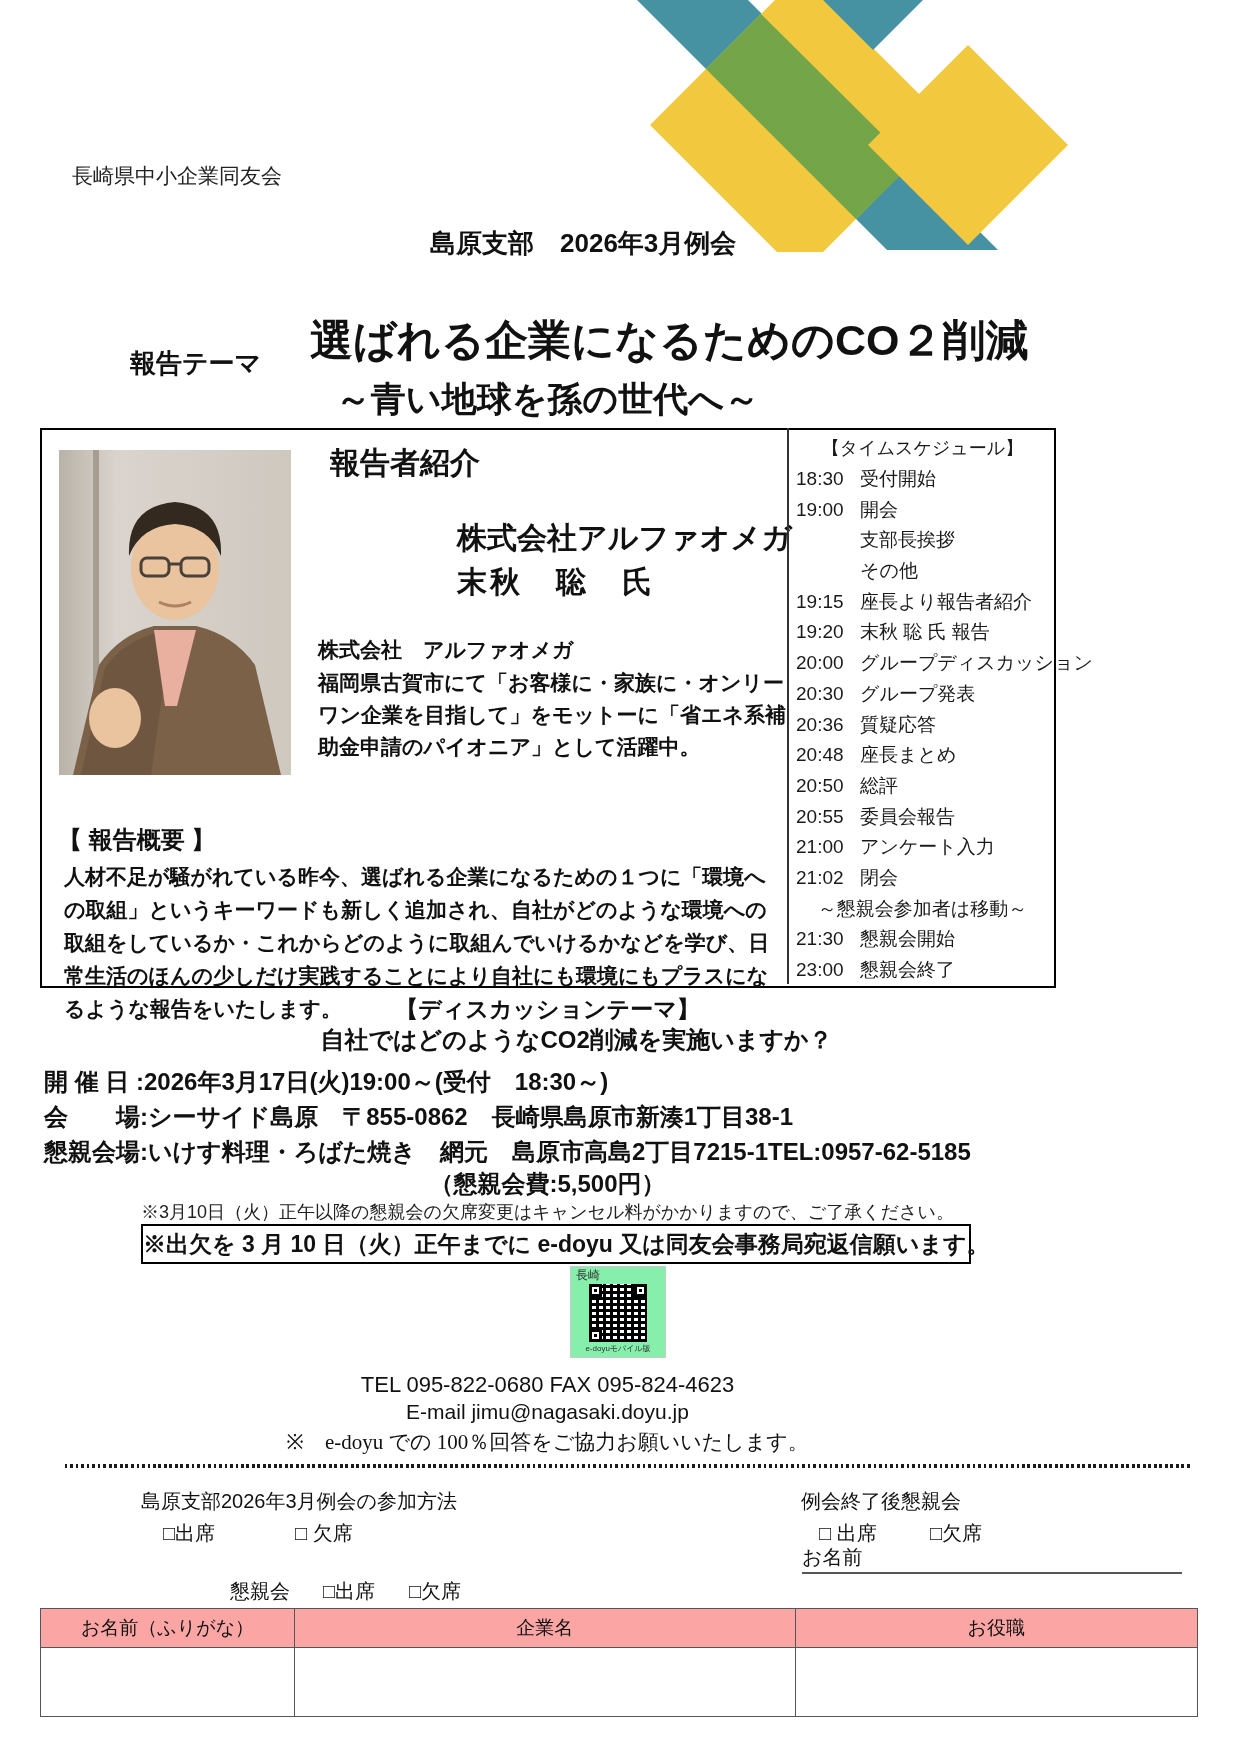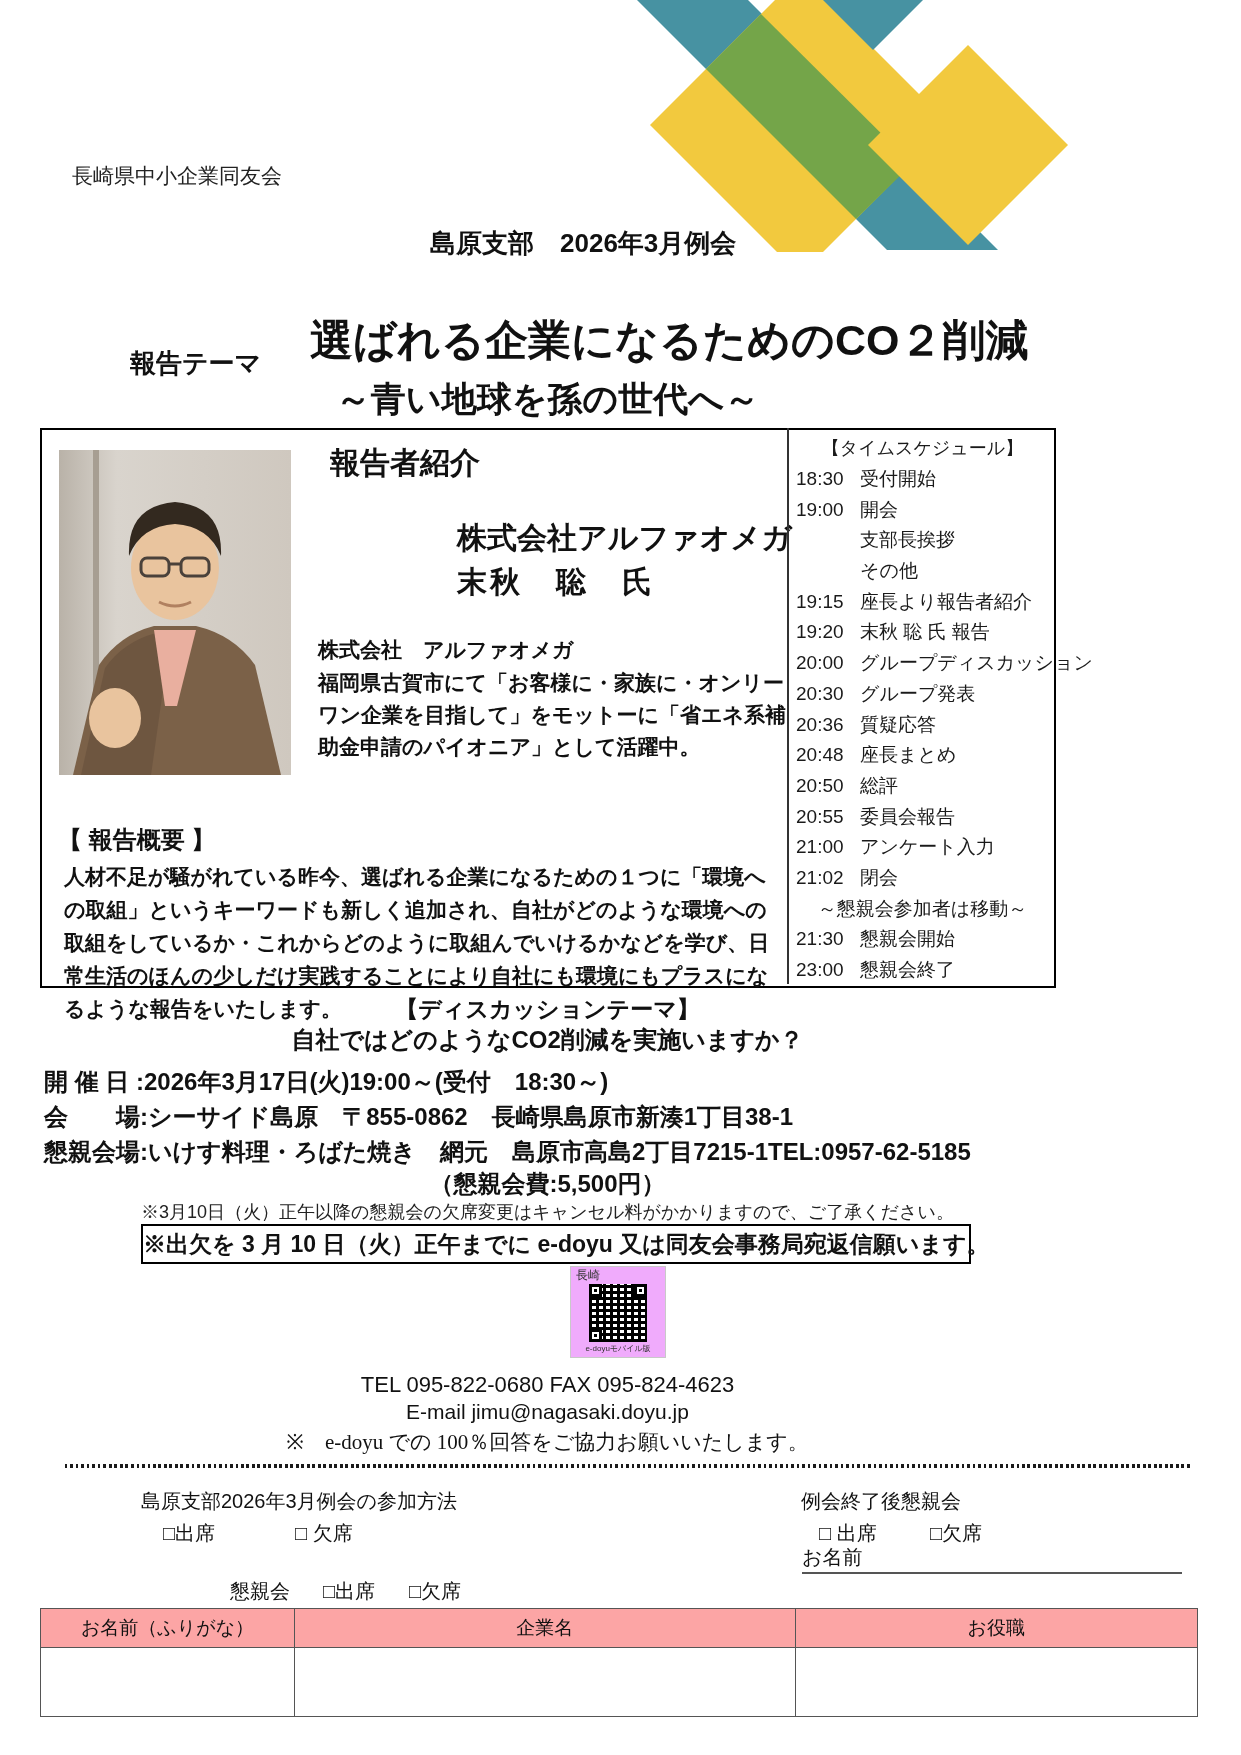--- a/index.html
+++ b/index.html
@@ -27,28 +27,28 @@
   .schedule{left:787px;top:428px;width:269px;height:556px;border-left:2px solid #333;box-sizing:border-box;}
   .sch-title{position:absolute;top:8px;left:0;width:100%;text-align:center;font-size:18px;color:#1a1a1a;}
   .sch-rows{position:absolute;top:38px;left:0;width:100%;}
   .sch-row{height:30.7px;font-size:19px;color:#1a1a1a;white-space:nowrap;}
   .sch-time{display:inline-block;width:56px;margin-left:7px;}
   .sch-label{display:inline-block;margin-left:8px;}
   .sch-note{text-align:center;}
   .sch-note .sch-label{margin-left:0;}
   
   .disc-title{top:994px;font-size:23px;font-weight:bold;}
-  .disc-q{top:1024px;font-size:24px;font-weight:bold;}
+  .disc-q{top:1024px;font-size:24px;font-weight:bold;padding-left:29px;}
   .details{left:44px;top:1064px;font-size:24px;font-weight:bold;line-height:35px;white-space:nowrap;}
   .fee{top:1168px;font-size:24px;font-weight:bold;}
   .cancel{top:1200px;font-size:18px;color:#222;}
   .reply-box{left:141px;top:1224px;width:830px;height:40px;border:2px solid #000;box-sizing:border-box;
              text-align:center;font-size:23px;font-weight:bold;line-height:37px;white-space:nowrap;}
   
-  .qr-block{left:570px;top:1266px;width:94px;border:1px solid #c9c9c9;background:#f0abfc;padding:2px 0 3px 0;}
+  .qr-block{left:570px;top:1266px;width:94px;border:1px solid #c9c9c9;background:#86efac;padding:2px 0 3px 0;}
   .qr-region{font-size:12px;color:#333;margin-left:5px;line-height:13px;}
   .qr{width:58px;height:58px;margin:2px auto 2px auto;position:relative;
       background:repeating-linear-gradient(0deg,#000 0 3px,transparent 3px 6px),
                  repeating-linear-gradient(90deg,#000 0 3px,#fff 3px 7px);}
   .finder{position:absolute;width:13px;height:13px;background:#fff;border:3px solid #000;box-sizing:border-box;}
   .finder:after{content:"";position:absolute;left:2px;top:2px;width:3px;height:3px;background:#000;}
   .f1{left:0;top:0;} .f2{right:0;top:0;} .f3{left:0;bottom:0;}
   .qr-caption{font-size:8px;text-align:center;color:#333;line-height:10px;}
   .tel{top:1372px;font-size:22px;}
   .email{top:1400px;font-size:21px;}

